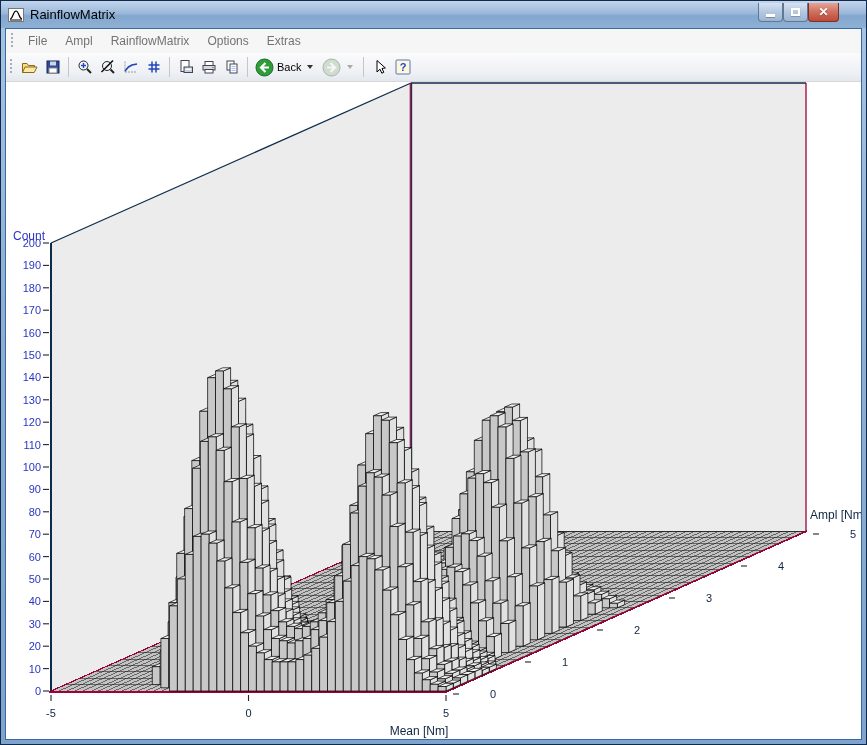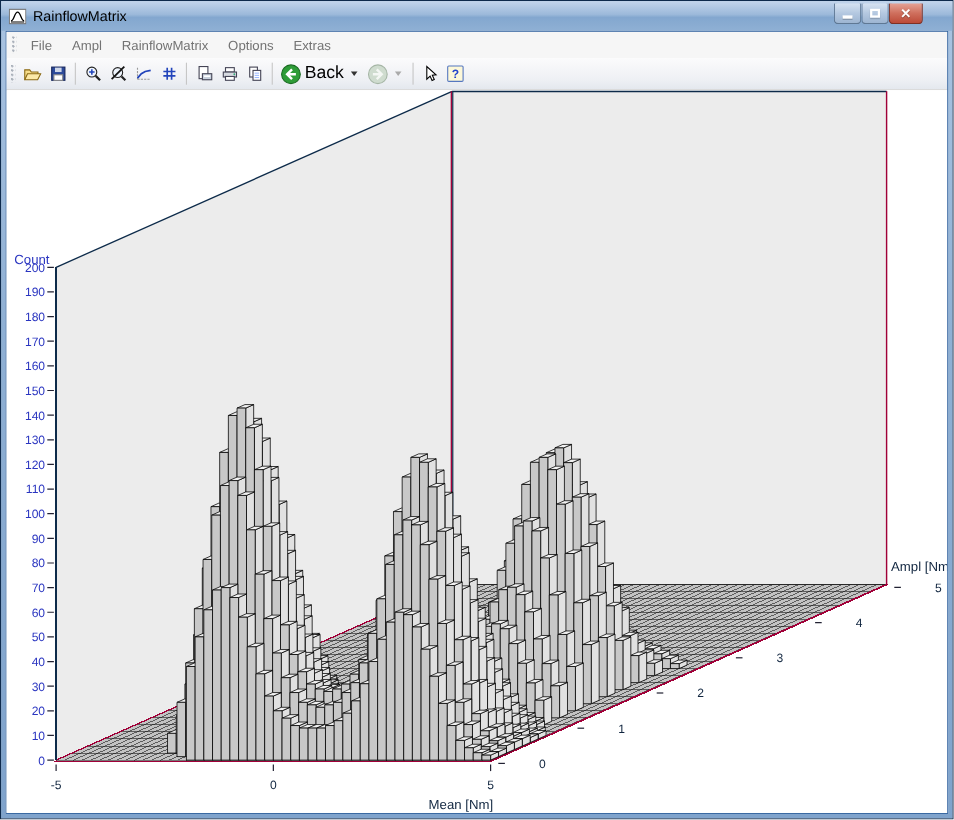--- a/index.html
+++ b/index.html
@@ -25,21 +25,21 @@
            border:1px solid #3a69a2; background:#fff; }
   .menubar{ height:24px; background:#f6f6f6; display:flex; align-items:center; padding-left:4px; }
   .menu-item{ font-size:12px; color:#737373; padding:4px 9px; cursor:default; }
   .grip{ width:5px; height:16px; margin:0 3px 0 1px;
          background-image:radial-gradient(circle at 1px 1px,#a7aeb8 1px,transparent 1.2px);
          background-size:4px 4px; background-repeat:repeat-y; }
   .toolbar{ height:29px; background:linear-gradient(180deg,#fbfbfc 0%,#eef0f4 70%,#e4e8ee 100%);
          border-bottom:1px solid #d8d8d8; display:flex; align-items:center; padding-left:3px; }
   .tbtn{ width:23px; height:23px; display:flex; align-items:center; justify-content:center; border-radius:2px; }
   .sep{ width:1px; height:20px; background:#c6c6c6; margin:0 4px; }
-  .back-btn{ display:flex; align-items:center; gap:3px; padding:1px 3px; font-size:16px; color:#000;text-align:right; }
+  .back-btn{ display:flex; align-items:center; gap:3px; padding:1px 3px; font-size:11px; color:#000;text-align:right; }
   .caret{ width:0; height:0; border-left:3px solid transparent; border-right:3px solid transparent;
           border-top:4px solid #333; margin:0 3px; }
   .caret.dis{ border-top-color:#aaa; }
   .content{ position:absolute; top:53px; left:0; right:0; bottom:0; background:#fff; overflow:hidden; }
   #plot{ position:absolute; left:0; top:0; }
   #plot text{ font-family:"Liberation Sans", sans-serif; }
 </style>
 </head>
 <body>
 

